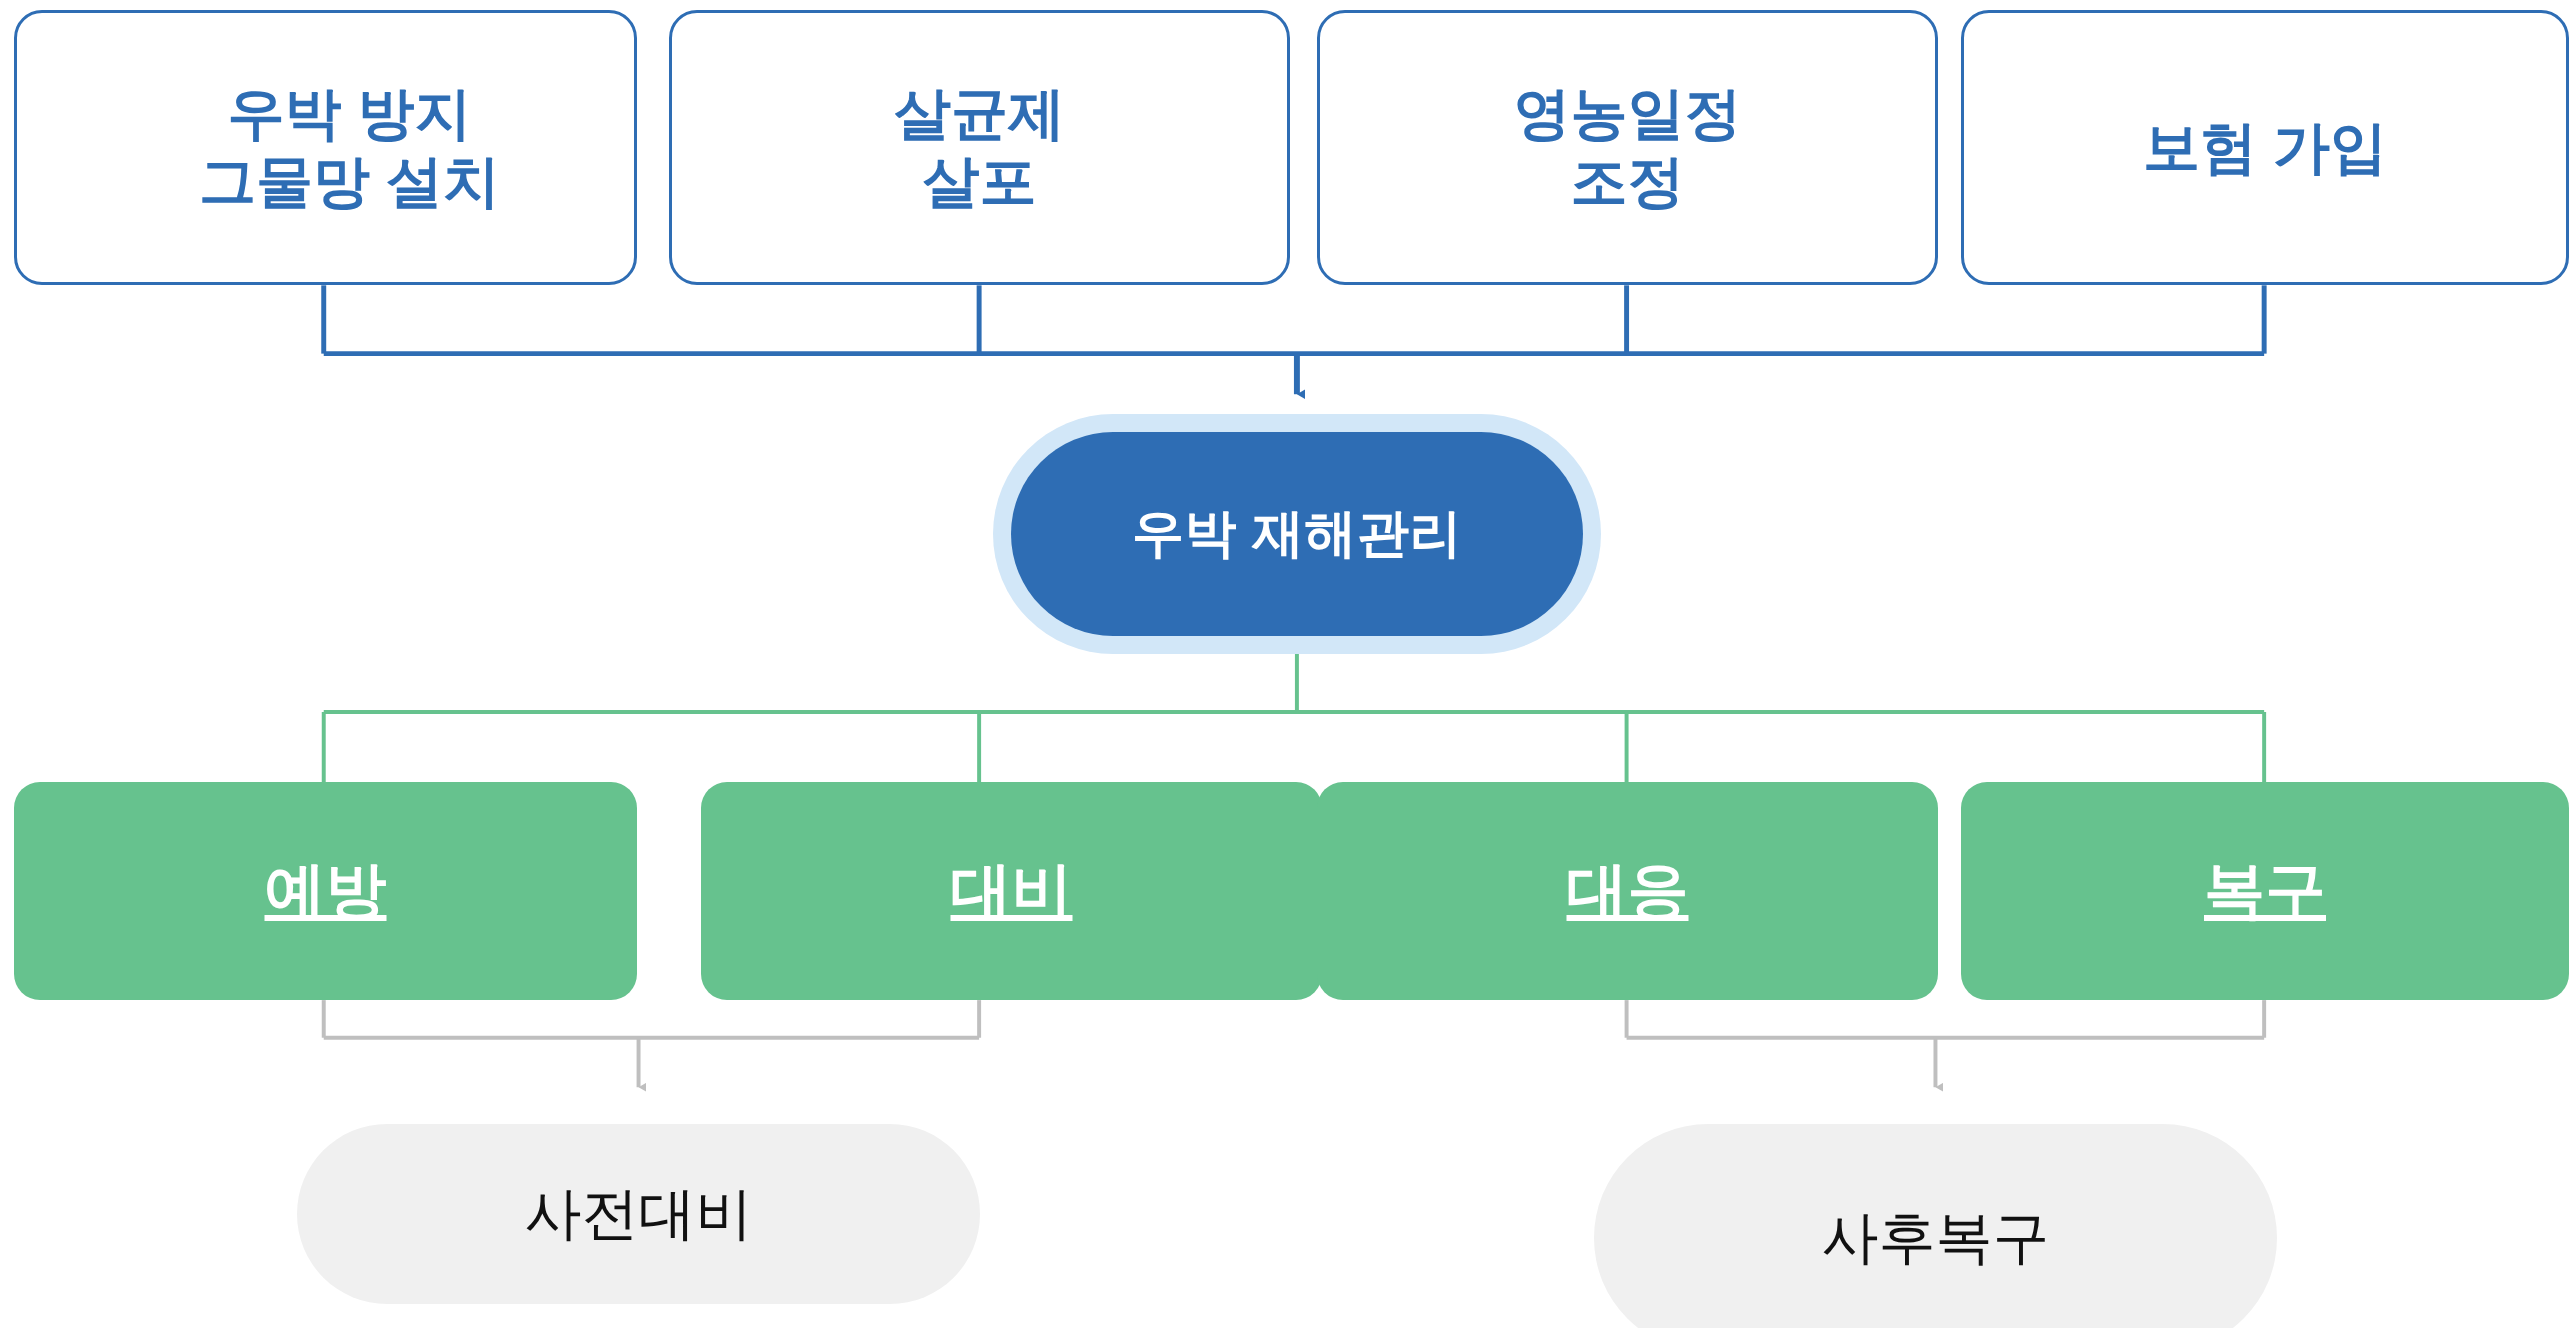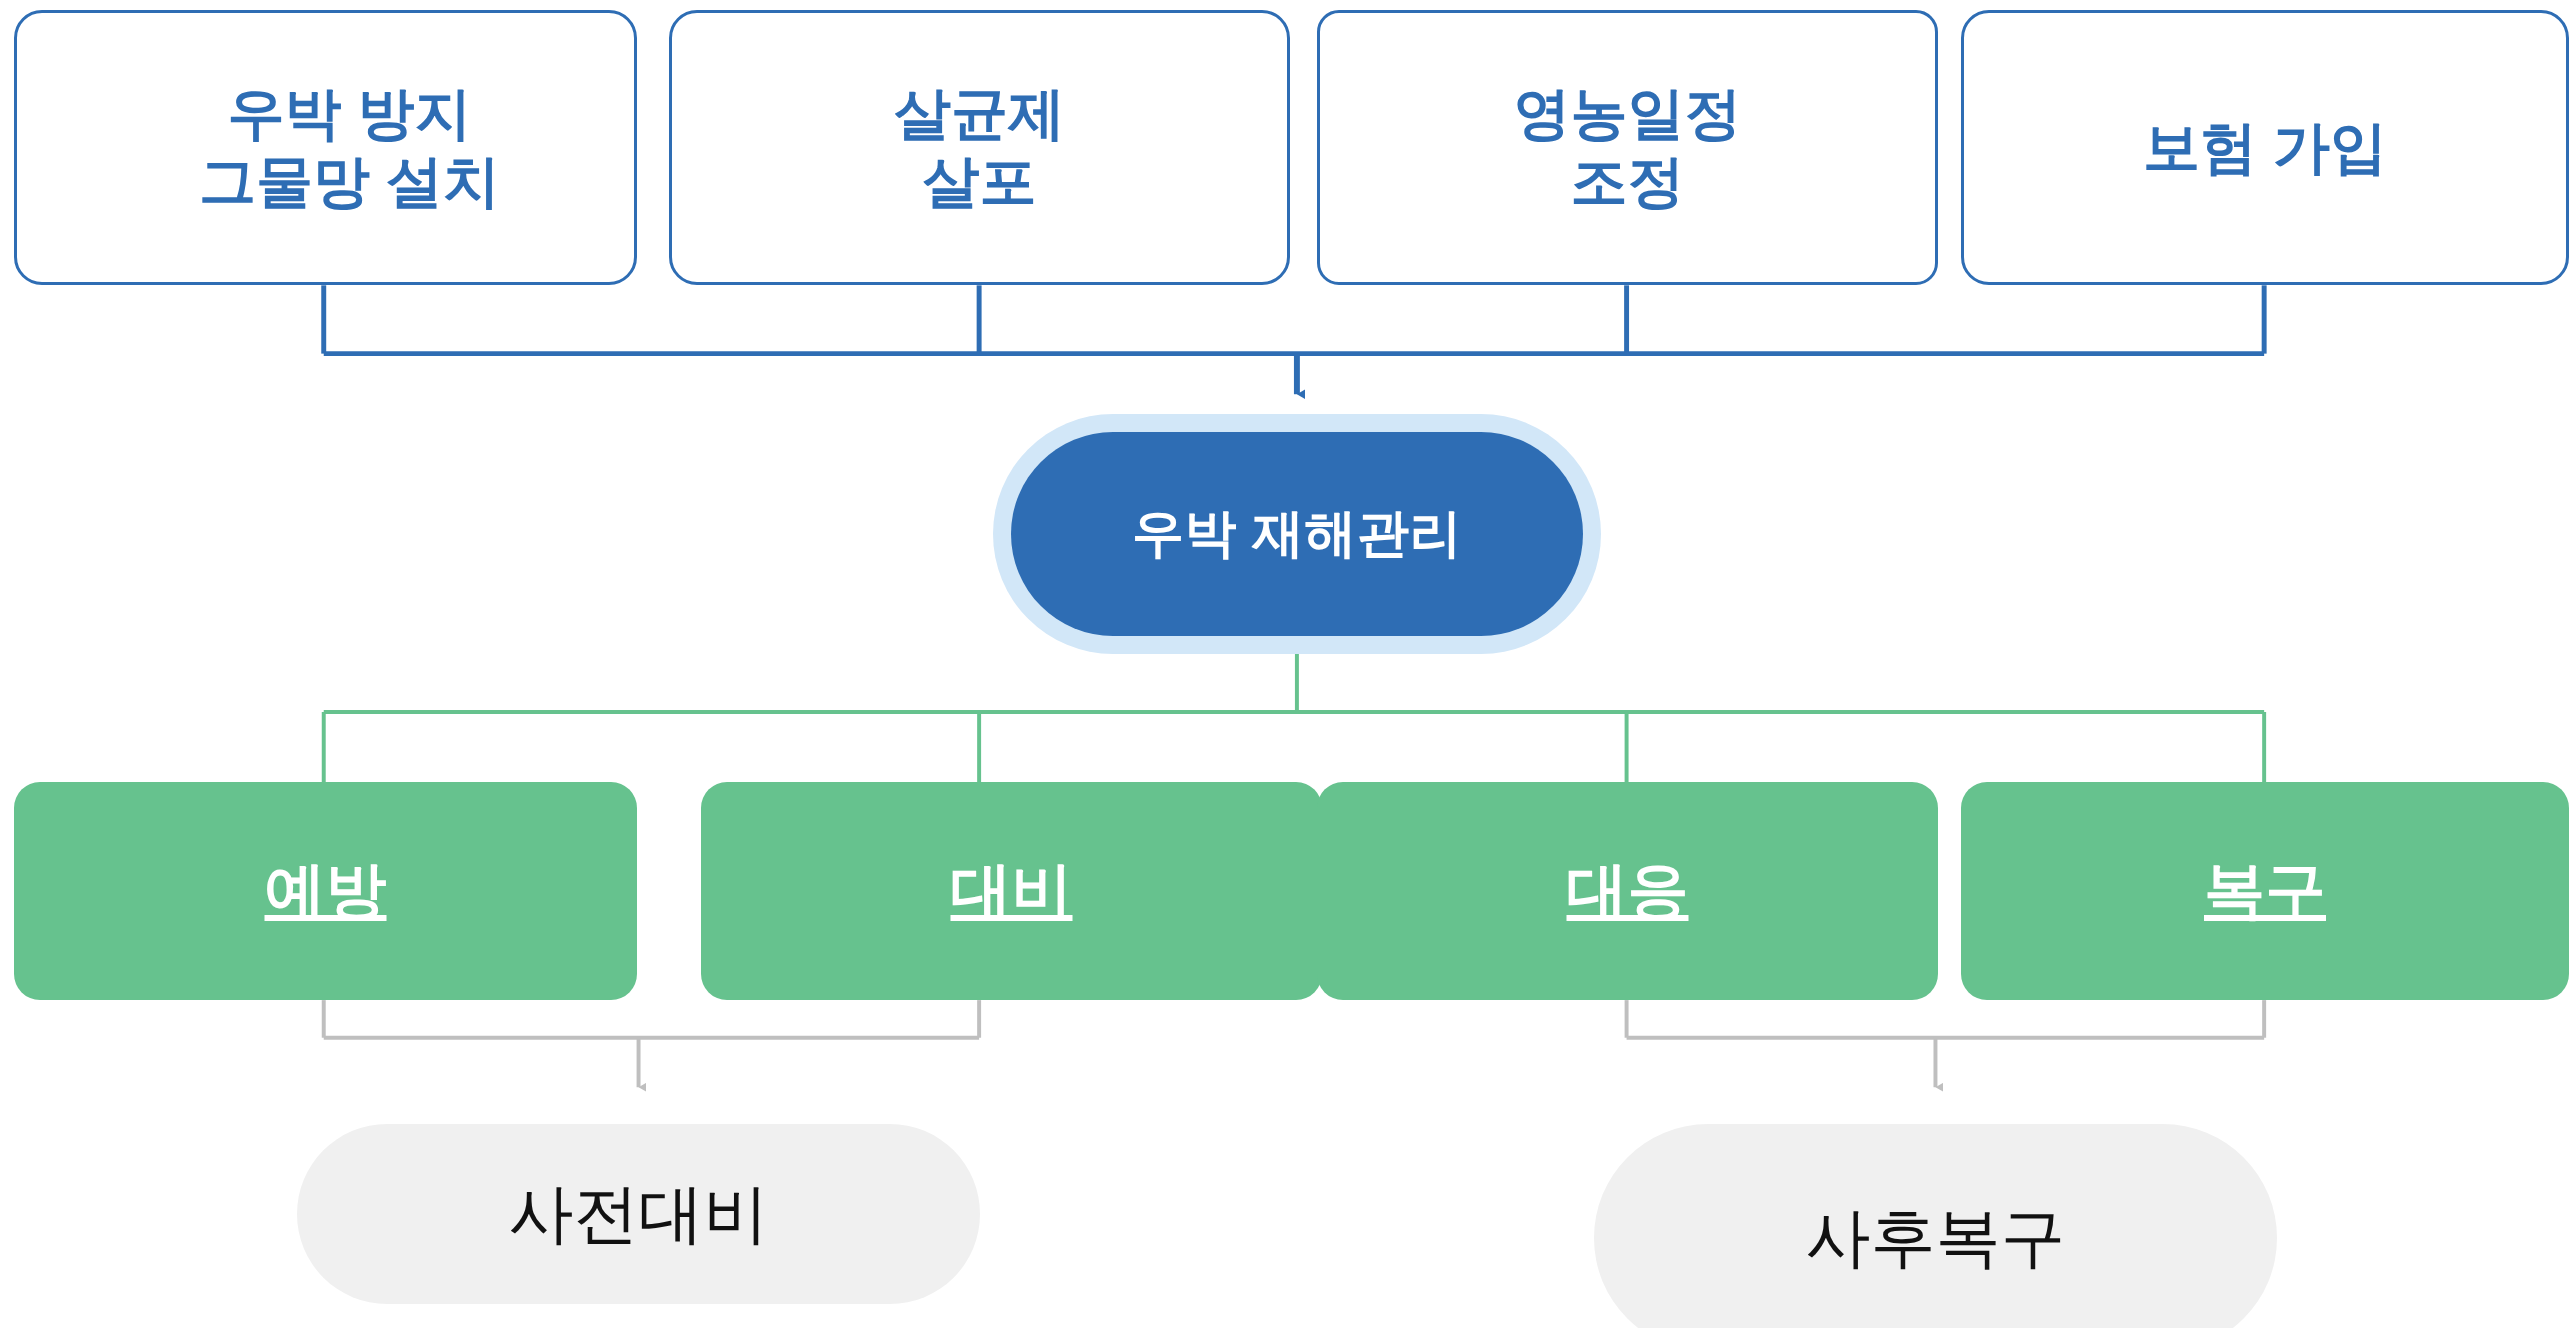--- a/index.html
+++ b/index.html
@@ -74,21 +74,21 @@
     font-weight: 700;
     z-index: 3;
     text-decoration: underline;
   }
 
   
   .outcome-pill {
     background: #F0F0F0;
     color: #111111;
     border-radius: 989px;
-    font-size: 65px;
+    font-size: 57px;
     font-weight: 400;
     z-index: 3;
   }
 </style>
 </head>
 <body>
 
 <div id="stage">
 
   <svg id="connectors" viewBox="0 0 2602 1342" width="2576" height="1329">
@@ -138,21 +138,21 @@
     </div>
   </div>
 
   <div class="node strategy-box" style="left:669px; top:10px; width:621px; height:275px;">
     <div>
       <span>살균제</span>
       <span class="line2">살포</span>
     </div>
   </div>
 
-  <div class="node strategy-box" style="left:1317px; top:10px; width:621px; height:275px;border-radius:22px;">
+  <div class="node strategy-box" style="left:1317px; top:10px; width:621px; height:275px;">
     <div>
       <span>영농일정</span>
       <span class="line2">조정</span>
     </div>
   </div>
 
   <div class="node strategy-box" style="left:1961px; top:10px; width:608px; height:275px;">
     <div>
       <span>보험 가입</span>
     </div>

